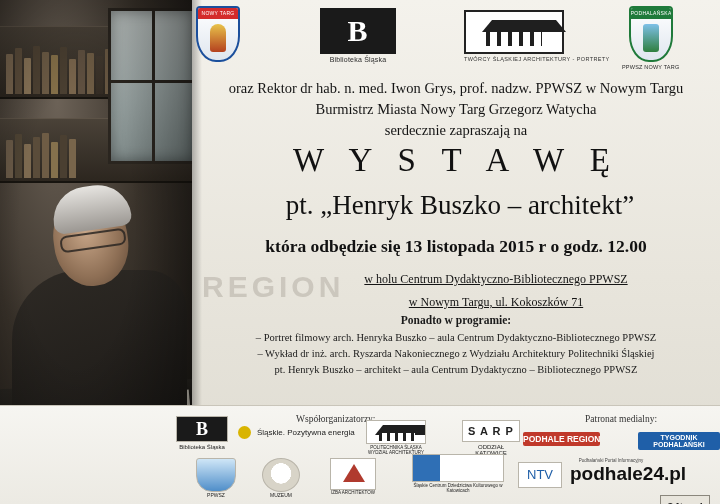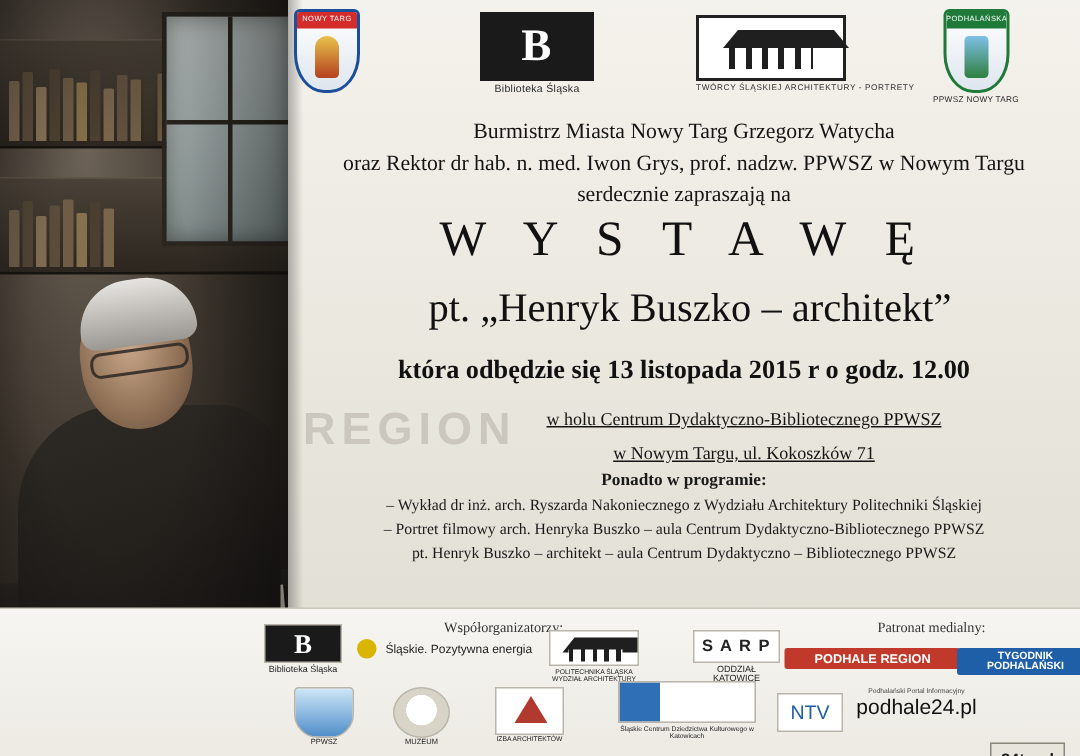--- a/index.html
+++ b/index.html
@@ -320,21 +320,21 @@
     color: #222;
     text-align: center;
   }
   .mini .box {
     background: #fff;
     border: 1px solid #b9b5aa;
     display: block;
   }
   .chip {
     display: inline-block;
-    padding: 2px 20px;
+    padding: 2px 0;
     font-family: "Liberation Sans", sans-serif;
     font-size: 8.5px;
     font-weight: bold;
     color: #fff;
     border-radius: 2px;
   }
 </style>
 </head>
 <body>
 
@@ -410,38 +410,38 @@
       <div class="logo" style="left:430px; top:0;">
         <div class="crest green">
           <div class="top-band">PODHALAŃSKA</div>
           <div class="fig"></div>
         </div>
         <div class="logo-cap" style="font-size:5.5px">PPWSZ NOWY TARG</div>
       </div>
     </div>
 
     <div class="intro">
+      <div>oraz Rektor dr hab. n. med. Iwon Grys, prof. nadzw. PPWSZ w Nowym Targu</div>
       <div>Burmistrz Miasta Nowy Targ Grzegorz Watycha</div>
-      <div>oraz Rektor dr hab. n. med. Iwon Grys, prof. nadzw. PPWSZ w Nowym Targu</div>
       <div>serdecznie zapraszają na</div>
     </div>
 
     <div class="wystawe">W Y S T A W Ę</div>
     <div class="title">pt. „Henryk Buszko – architekt”</div>
     <div class="when">która odbędzie się 13 listopada 2015 r o godz. 12.00</div>
 
     <div class="where">
       <div>w holu Centrum Dydaktyczno-Bibliotecznego PPWSZ</div>
       <div>w Nowym Targu, ul. Kokoszków 71</div>
     </div>
 
     <div class="program-head">Ponadto w programie:</div>
     <div class="program">
+      <div>– Portret filmowy arch. Henryka Buszko – aula Centrum Dydaktyczno-Bibliotecznego PPWSZ</div>
       <div>– Wykład dr inż. arch. Ryszarda Nakoniecznego z Wydziału Architektury Politechniki Śląskiej</div>
-      <div>– Portret filmowy arch. Henryka Buszko – aula Centrum Dydaktyczno-Bibliotecznego PPWSZ</div>
       <div>pt. Henryk Buszko – architekt – aula Centrum Dydaktyczno – Bibliotecznego PPWSZ</div>
     </div>
   </div>
 
   <div class="band">
 
     <div class="band-label" style="left:296px; top:8px;">Współorganizatorzy:</div>
     <div class="band-label" style="left:585px; top:8px;">Patronat medialny:</div>
 
     <div class="mini" style="left:176px; top:10px; width:52px;">
@@ -496,20 +496,20 @@
     <div class="mini" style="left:638px; top:26px;">
       <span class="chip" style="background:#1f5fa8;font-size:7px">TYGODNIK PODHALAŃSKI</span>
     </div>
 
     <div class="mini" style="left:518px; top:56px; width:44px;">
       <span class="box" style="height:24px;font-size:13px;line-height:24px;font-weight:normal;color:#1f5fa8">NTV</span>
     </div>
 
     <div class="mini" style="left:570px; top:52px; width:82px;">
       <span style="display:block;font-size:4.5px;color:#444">Podhalański Portal Informacyjny</span>
-      <span style="display:block;font-size:14px;font-weight:normal;color:#111">podhale24.pl</span>
+      <span style="display:block;font-size:19px;font-weight:bold;color:#111">podhale24.pl</span>
     </div>
 
     <div class="mini" style="left:660px; top:56px; width:50px;margin-top:33px;">
       <span class="box" style="height:22px;background:#e8e5dc;border-color:#8a867c;font-size:11px;line-height:22px;font-weight:bold">24tp.pl</span>
     </div>
   </div>
 </div>
 
 </body></html>

